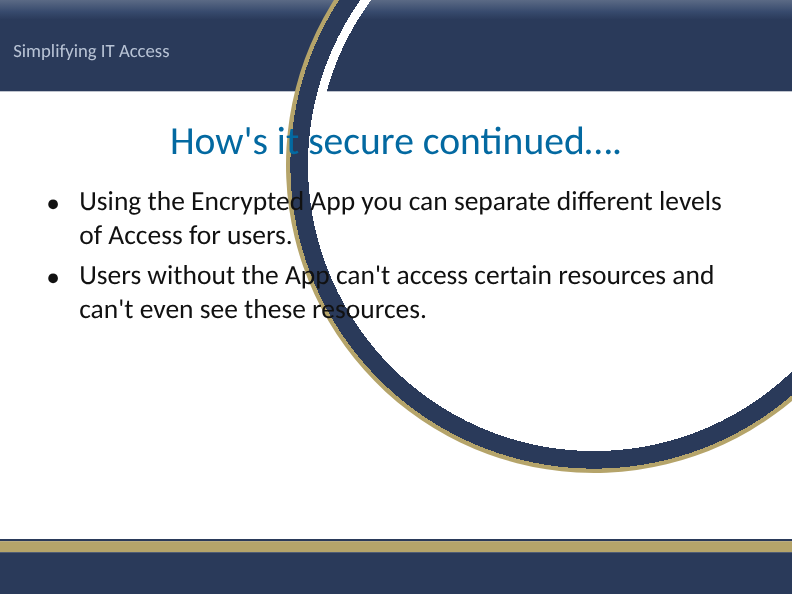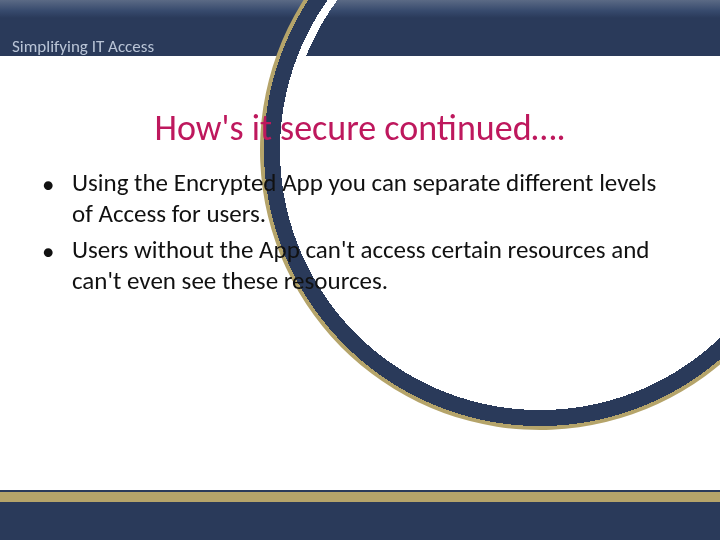--- a/index.html
+++ b/index.html
@@ -7,21 +7,21 @@
     width: 720px;
     height: 540px;
     font-family: Calibri, "Segoe UI", Arial, sans-serif;
     background: #ffffff;
     position: relative;
     overflow: hidden;
   }
   .header-band {
     position: absolute;
     top: 0; left: 0; right: 0;
-    height: 56px;
+    height: 83px;
     background: #2a3a5a;
     overflow: visible;
   }
   .header-top-shadow {
     position: absolute;
     top: 0; left: 0; right: 0;
     height: 18px;
     background: linear-gradient(#5b6a85, #374a6d 60%, #2a3a5a);
   }
   .header-label {
@@ -47,21 +47,21 @@
       transparent 284px);
     transform: rotate(-8deg);
   }
 
   .title {
     position: absolute;
     top: 106px;
     left: 0; right: 0;
     text-align: center;
     font-size: 36px;
-    color: #be185d;
+    color: #0369a1;
     font-weight: 400;
   }
 
   .body-area {
     position: absolute;
     top: 168px;
     left: 42px;
     right: 42px;
     font-size: 25px;
     color: #111;

